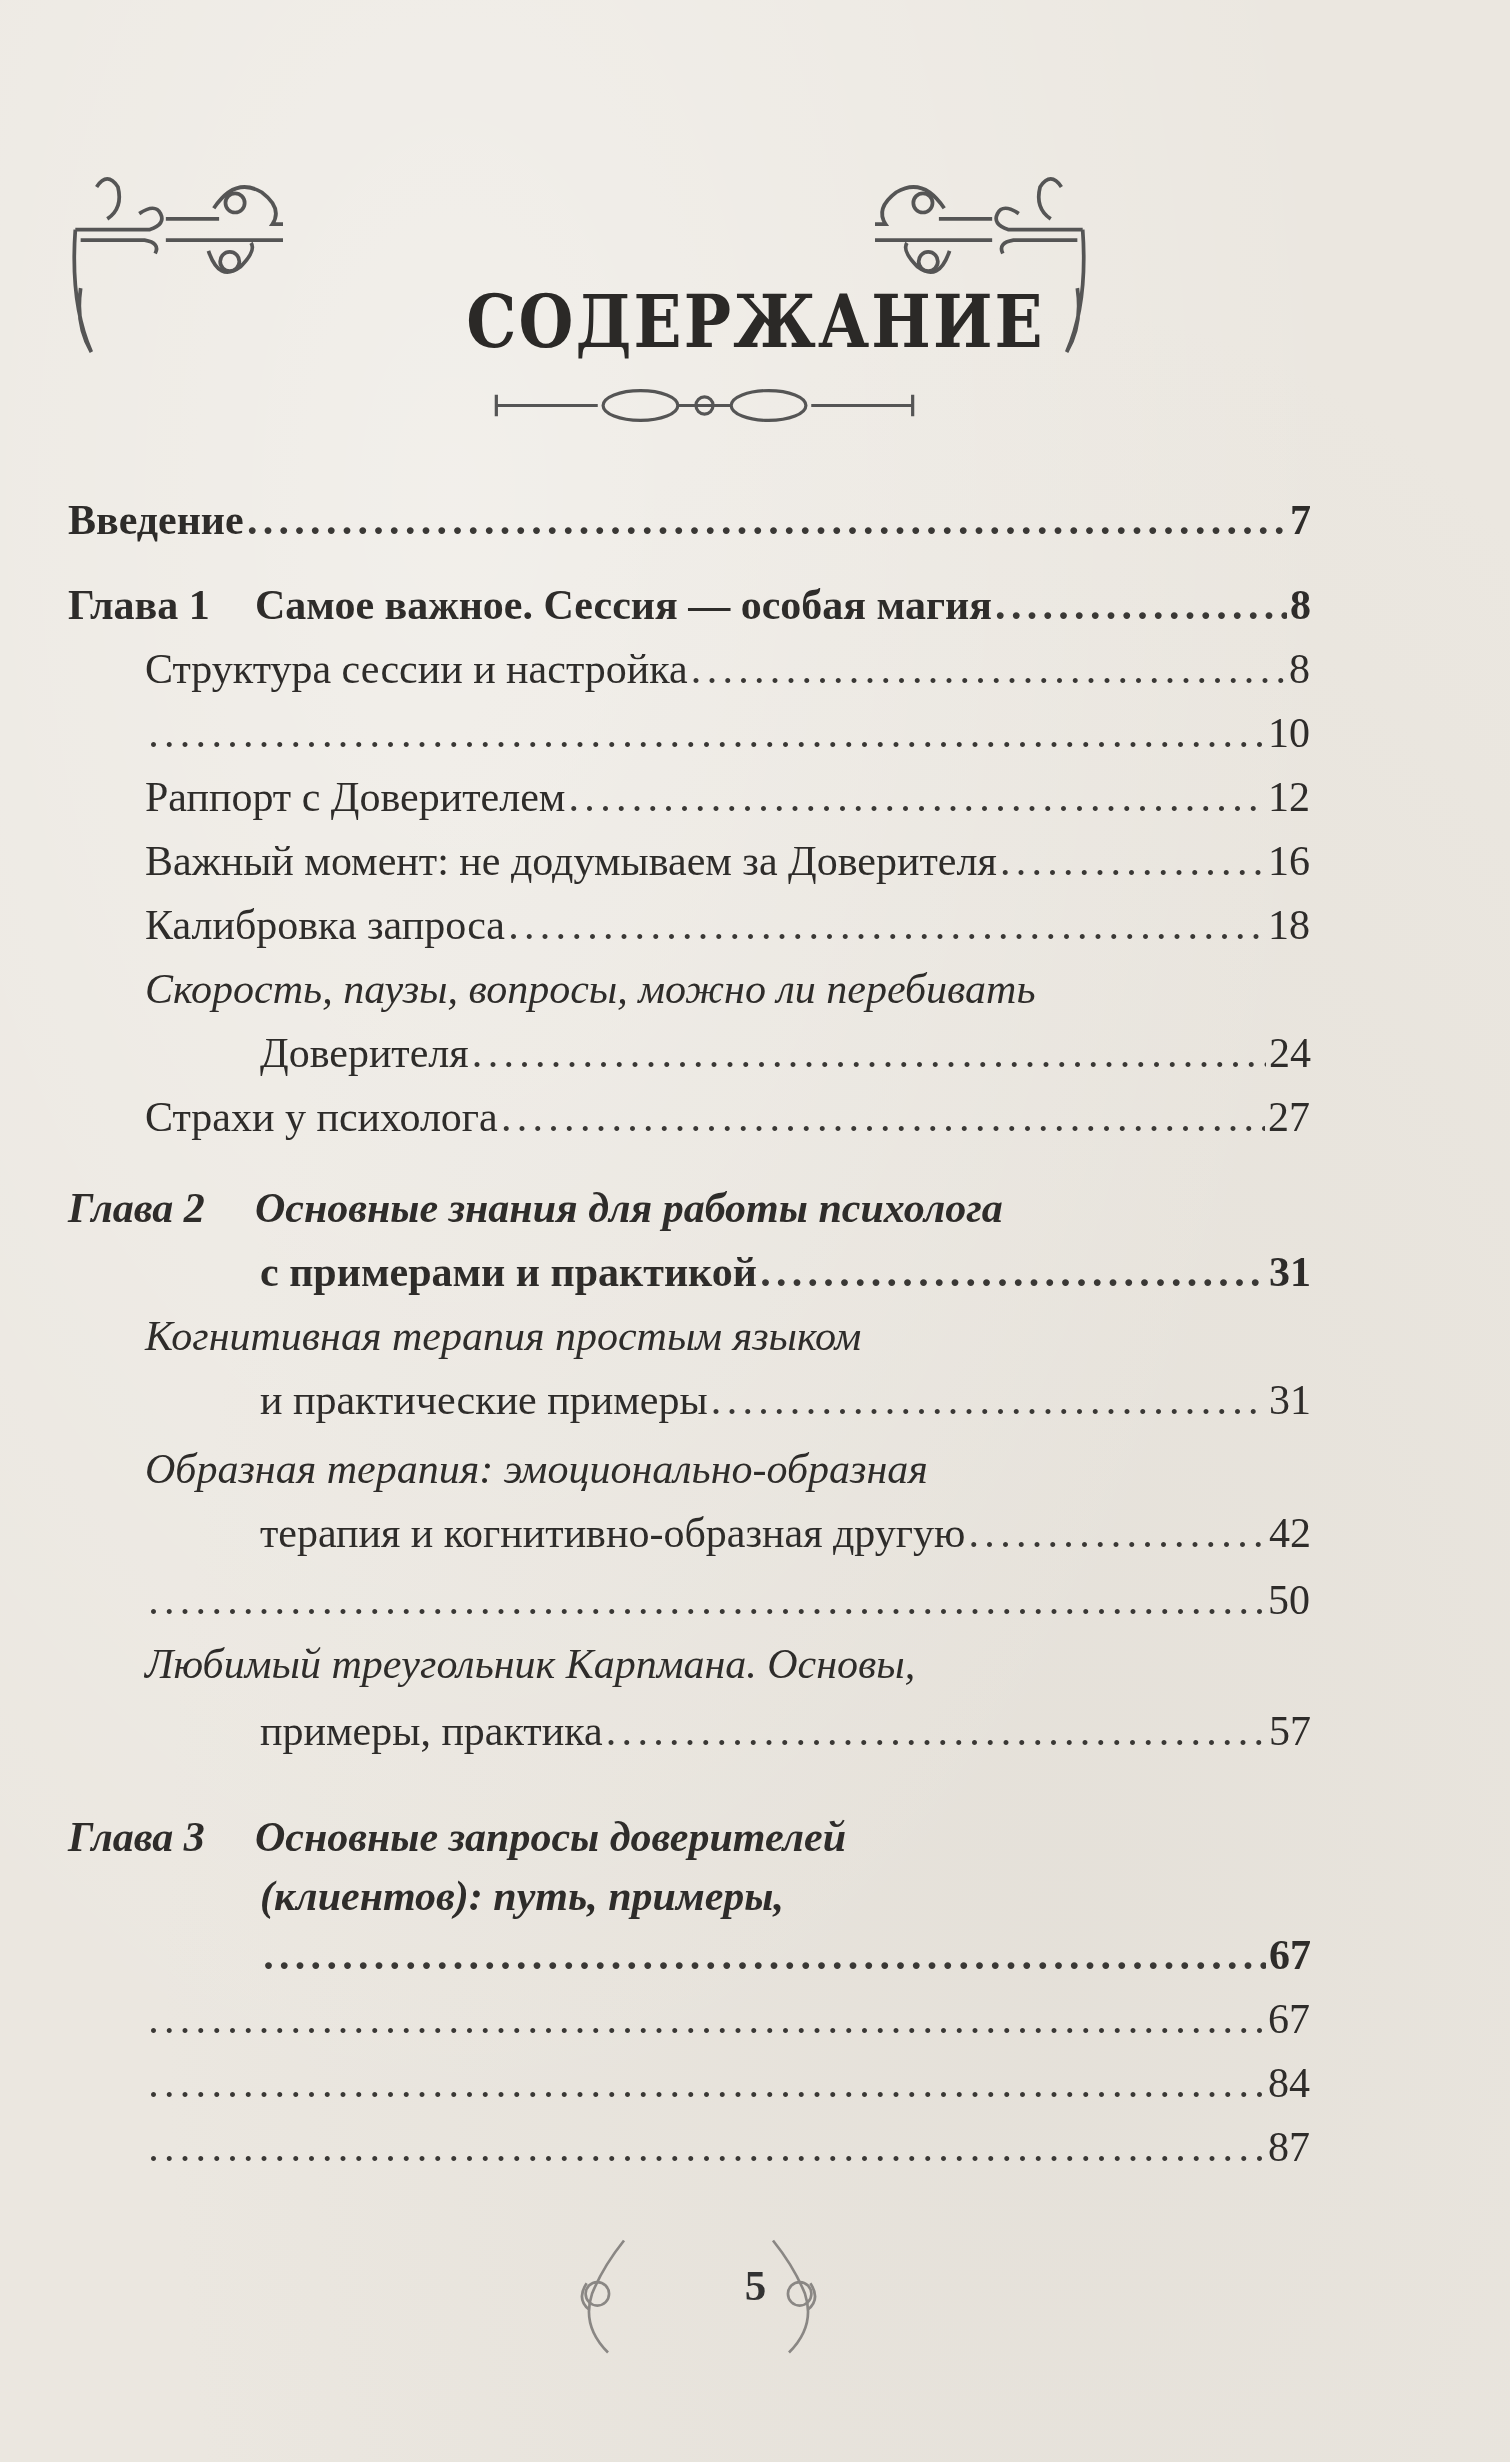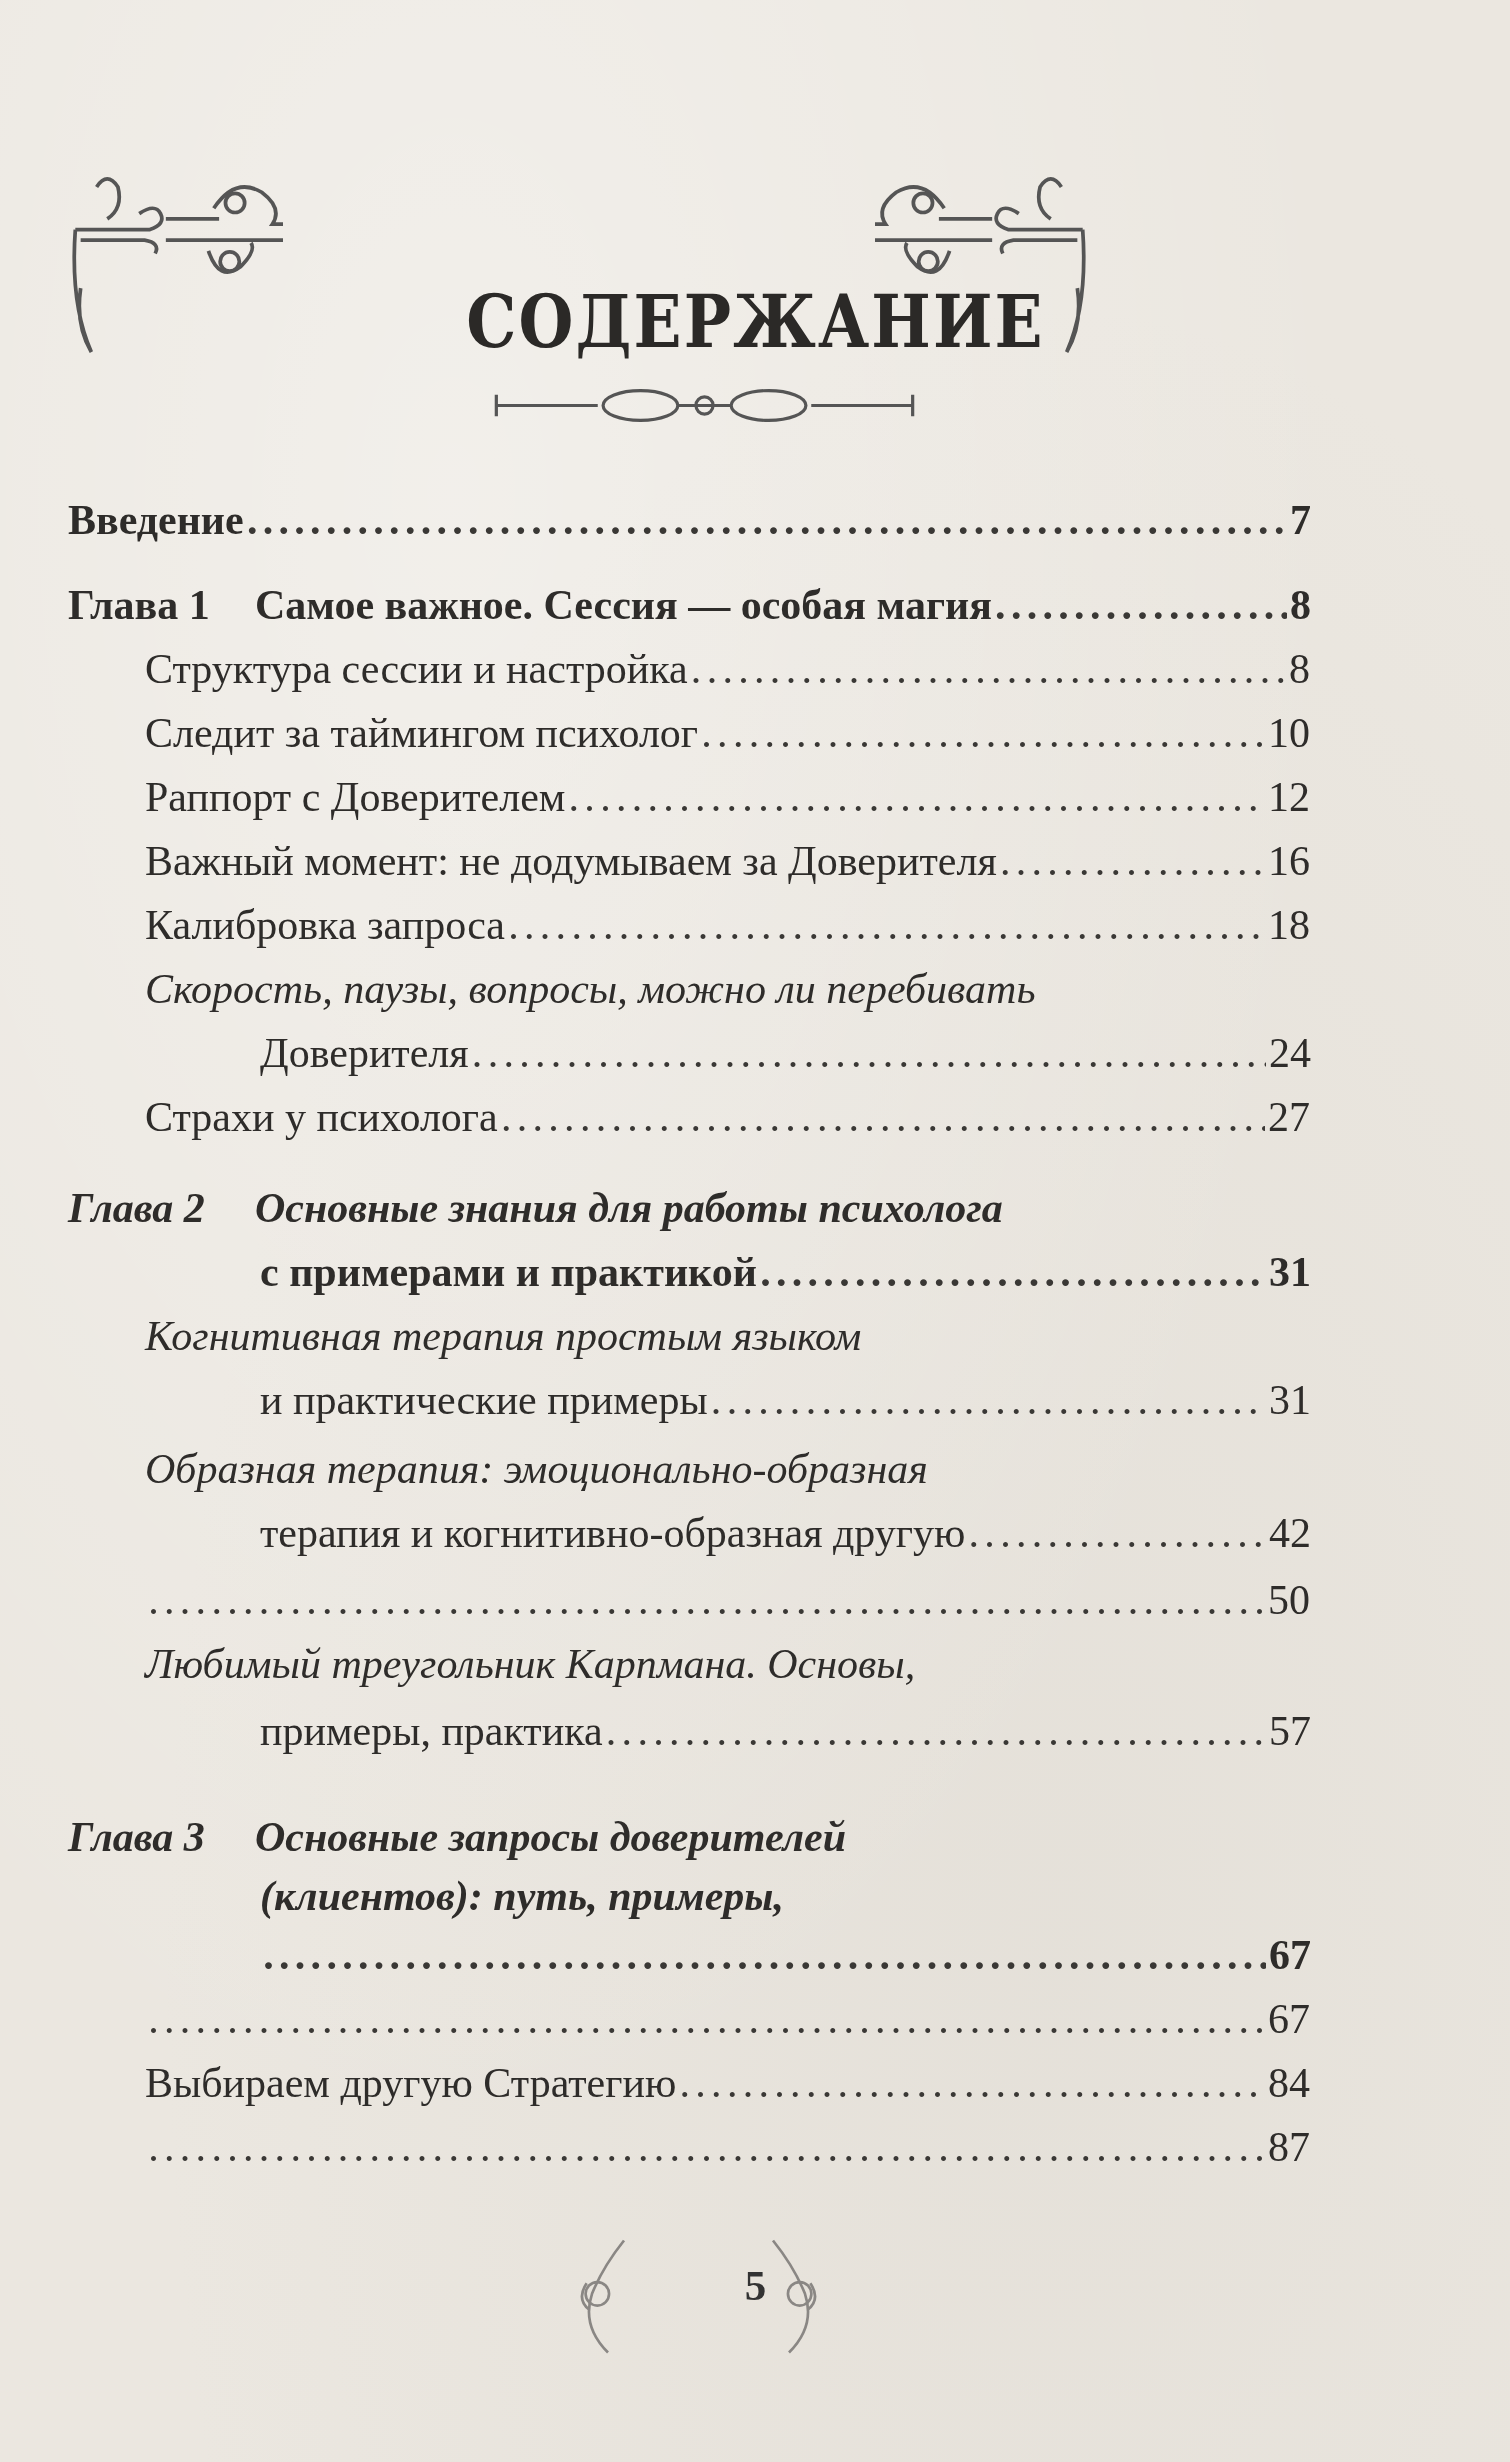--- a/index.html
+++ b/index.html
@@ -114,21 +114,20 @@
     <span class="label">Самое важное. Сессия — особая магия</span>
     <span class="dots">...................................................................................................................................................................................................................................</span>
     <span class="page">8</span>
   </div>
   <div class="row" style="top:645px; padding-left:77px; width:1165px">
     <span class="label">Структура сессии и настройка</span>
     <span class="dots">...................................................................................................................................................................................................................................</span>
     <span class="page">8</span>
   </div>
   <div class="row" style="top:709px; padding-left:77px; width:1165px">
-    <span class="label">Следит за таймингом психолог</span>
     <span class="dots">...................................................................................................................................................................................................................................</span>
     <span class="page">10</span>
   </div>
   <div class="row" style="top:773px; padding-left:77px; width:1165px">
     <span class="label">Раппорт с Доверителем</span>
     <span class="dots">...................................................................................................................................................................................................................................</span>
     <span class="page">12</span>
   </div>
   <div class="row" style="top:837px; padding-left:77px; width:1165px">
     <span class="label">Важный момент: не додумываем за Доверителя</span>
@@ -199,21 +198,20 @@
   </div>
   <div class="row bold" style="top:1931px; padding-left:192px; width:1051px">
     <span class="dots">...................................................................................................................................................................................................................................</span>
     <span class="page">67</span>
   </div>
   <div class="row" style="top:1995px; padding-left:77px; width:1165px">
     <span class="dots">...................................................................................................................................................................................................................................</span>
     <span class="page">67</span>
   </div>
   <div class="row" style="top:2059px; padding-left:77px; width:1165px">
-    <span class="label">Выбираем другую Стратегию</span>
     <span class="dots">...................................................................................................................................................................................................................................</span>
     <span class="page">84</span>
   </div>
   <div class="row" style="top:2123px; padding-left:77px; width:1165px">
     <span class="dots">...................................................................................................................................................................................................................................</span>
     <span class="page">87</span>
   </div>
 </div>
 
 <div class="ornament" id="orn-foot-left">

